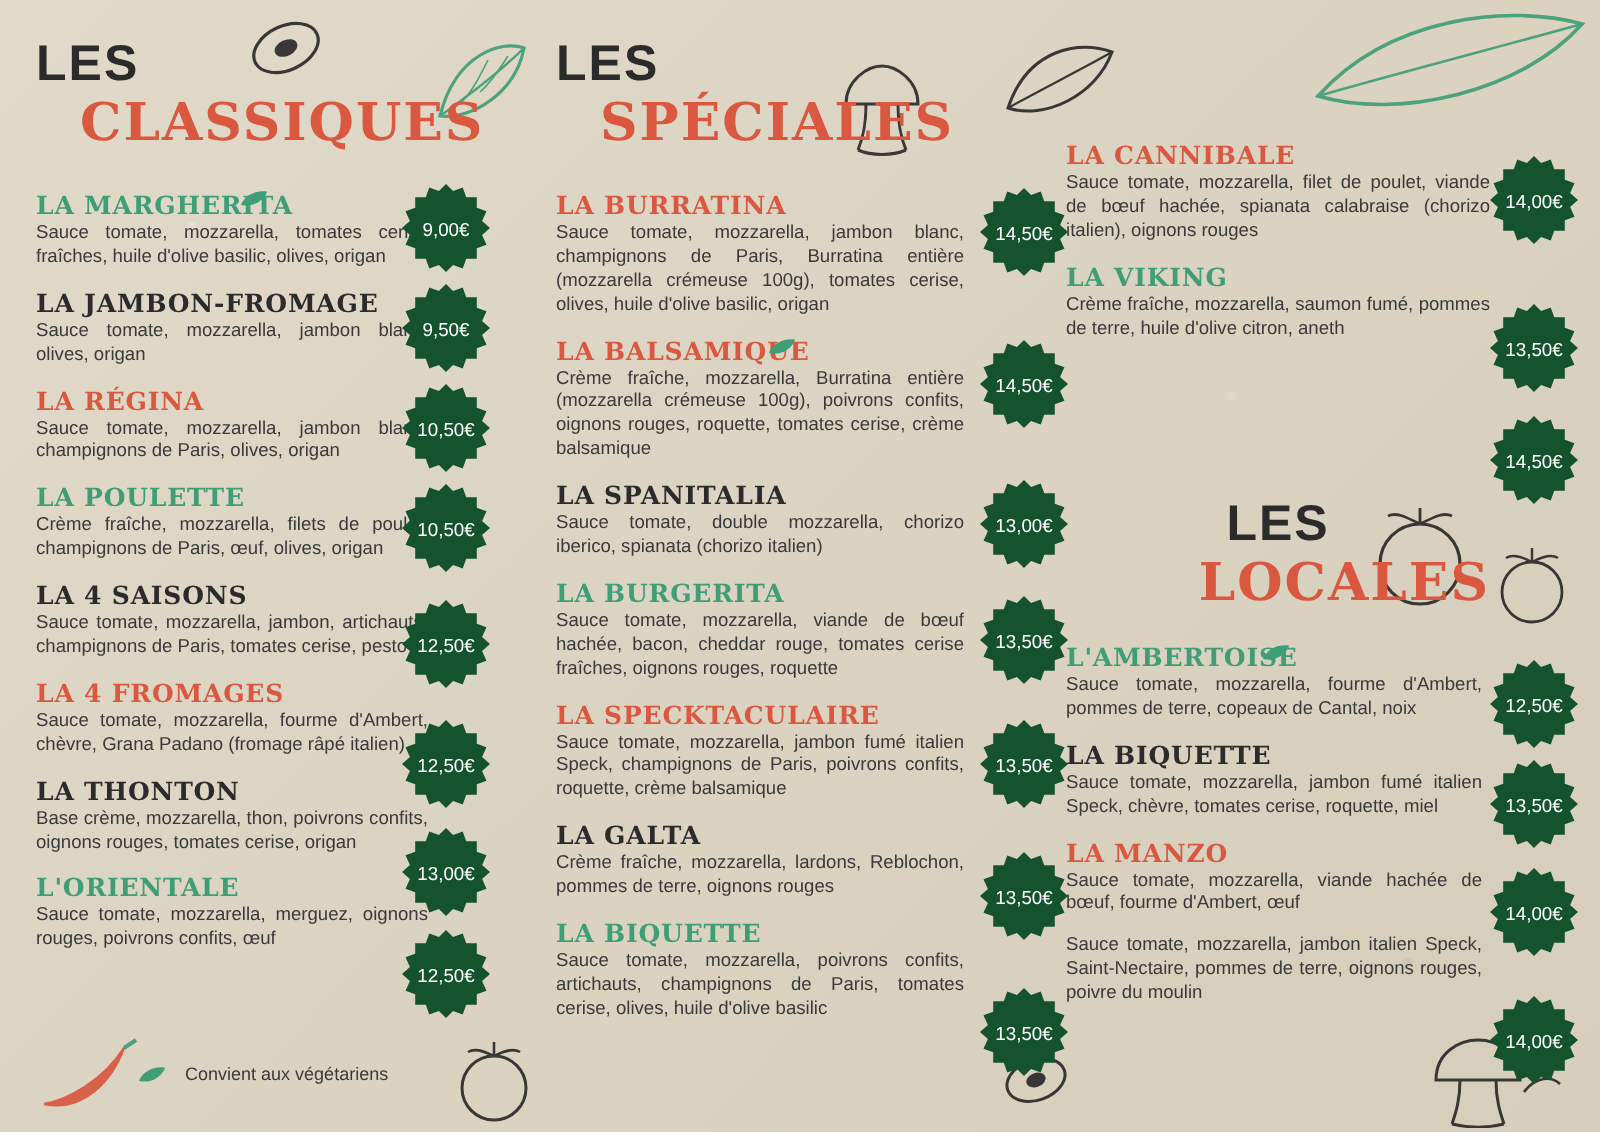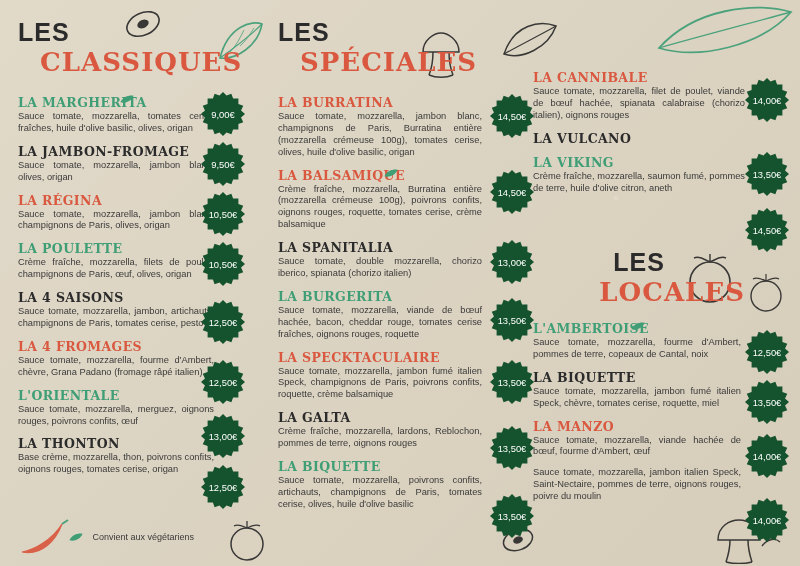--- a/index.html
+++ b/index.html
@@ -193,26 +193,26 @@
       </div>
       <div class="item">
         <div class="item-name n-dark">LA 4 SAISONS</div>
         <div class="item-desc">Sauce tomate, mozzarella, jambon, artichauts,  champignons de Paris, tomates cerise, pesto</div>
       </div>
       <div class="item">
         <div class="item-name n-red">LA 4 FROMAGES</div>
         <div class="item-desc">Sauce tomate, mozzarella, fourme d'Ambert, chèvre, Grana Padano (fromage râpé italien)</div>
       </div>
       <div class="item">
+        <div class="item-name n-dark">LA THONTON</div>
+        <div class="item-desc">Base crème, mozzarella, thon, poivrons confits, oignons rouges, tomates cerise, origan</div>
+      </div>
+      <div class="item">
         <div class="item-name n-green">L'ORIENTALE</div>
         <div class="item-desc">Sauce tomate, mozzarella, merguez, oignons rouges, poivrons confits, œuf</div>
-      </div>
-      <div class="item">
-        <div class="item-name n-dark">LA THONTON</div>
-        <div class="item-desc">Base crème, mozzarella, thon, poivrons confits, oignons rouges, tomates cerise, origan</div>
       </div>
     </div>
   </div>
 
   <div class="price" style="left:201px;top:92px;">9,00€</div>
   <div class="price" style="left:201px;top:142px;">9,50€</div>
   <div class="price" style="left:201px;top:192px;">10,50€</div>
   <div class="price" style="left:201px;top:242px;">10,50€</div>
   <div class="price" style="left:201px;top:300px;">12,50€</div>
   <div class="price" style="left:201px;top:360px;">12,50€</div>
@@ -267,21 +267,20 @@
   <div class="price" style="left:490px;top:360px;">13,50€</div>
   <div class="price" style="left:490px;top:426px;">13,50€</div>
   <div class="price" style="left:490px;top:494px;">13,50€</div>
 
   <div class="col" style="left:533px;top:70px;width:212px;">
     <div class="item">
       <div class="item-name n-red">LA CANNIBALE</div>
       <div class="item-desc">Sauce tomate, mozzarella, filet de poulet, viande de bœuf hachée, spianata calabraise (chorizo italien), oignons rouges</div>
     </div>
     <div class="item">
-      <div class="item-name n-dark">LA VULCANO</div>
     </div>
     <div class="item">
       <div class="item-name n-green">LA VIKING</div>
       <div class="item-desc">Crème fraîche, mozzarella, saumon fumé, pommes de terre, huile d'olive citron, aneth</div>
     </div>
   </div>
 
   <div class="price" style="left:745px;top:78px;">14,00€</div>
   <div class="price" style="left:745px;top:152px;">13,50€</div>
   <div class="price" style="left:745px;top:208px;">14,50€</div>

